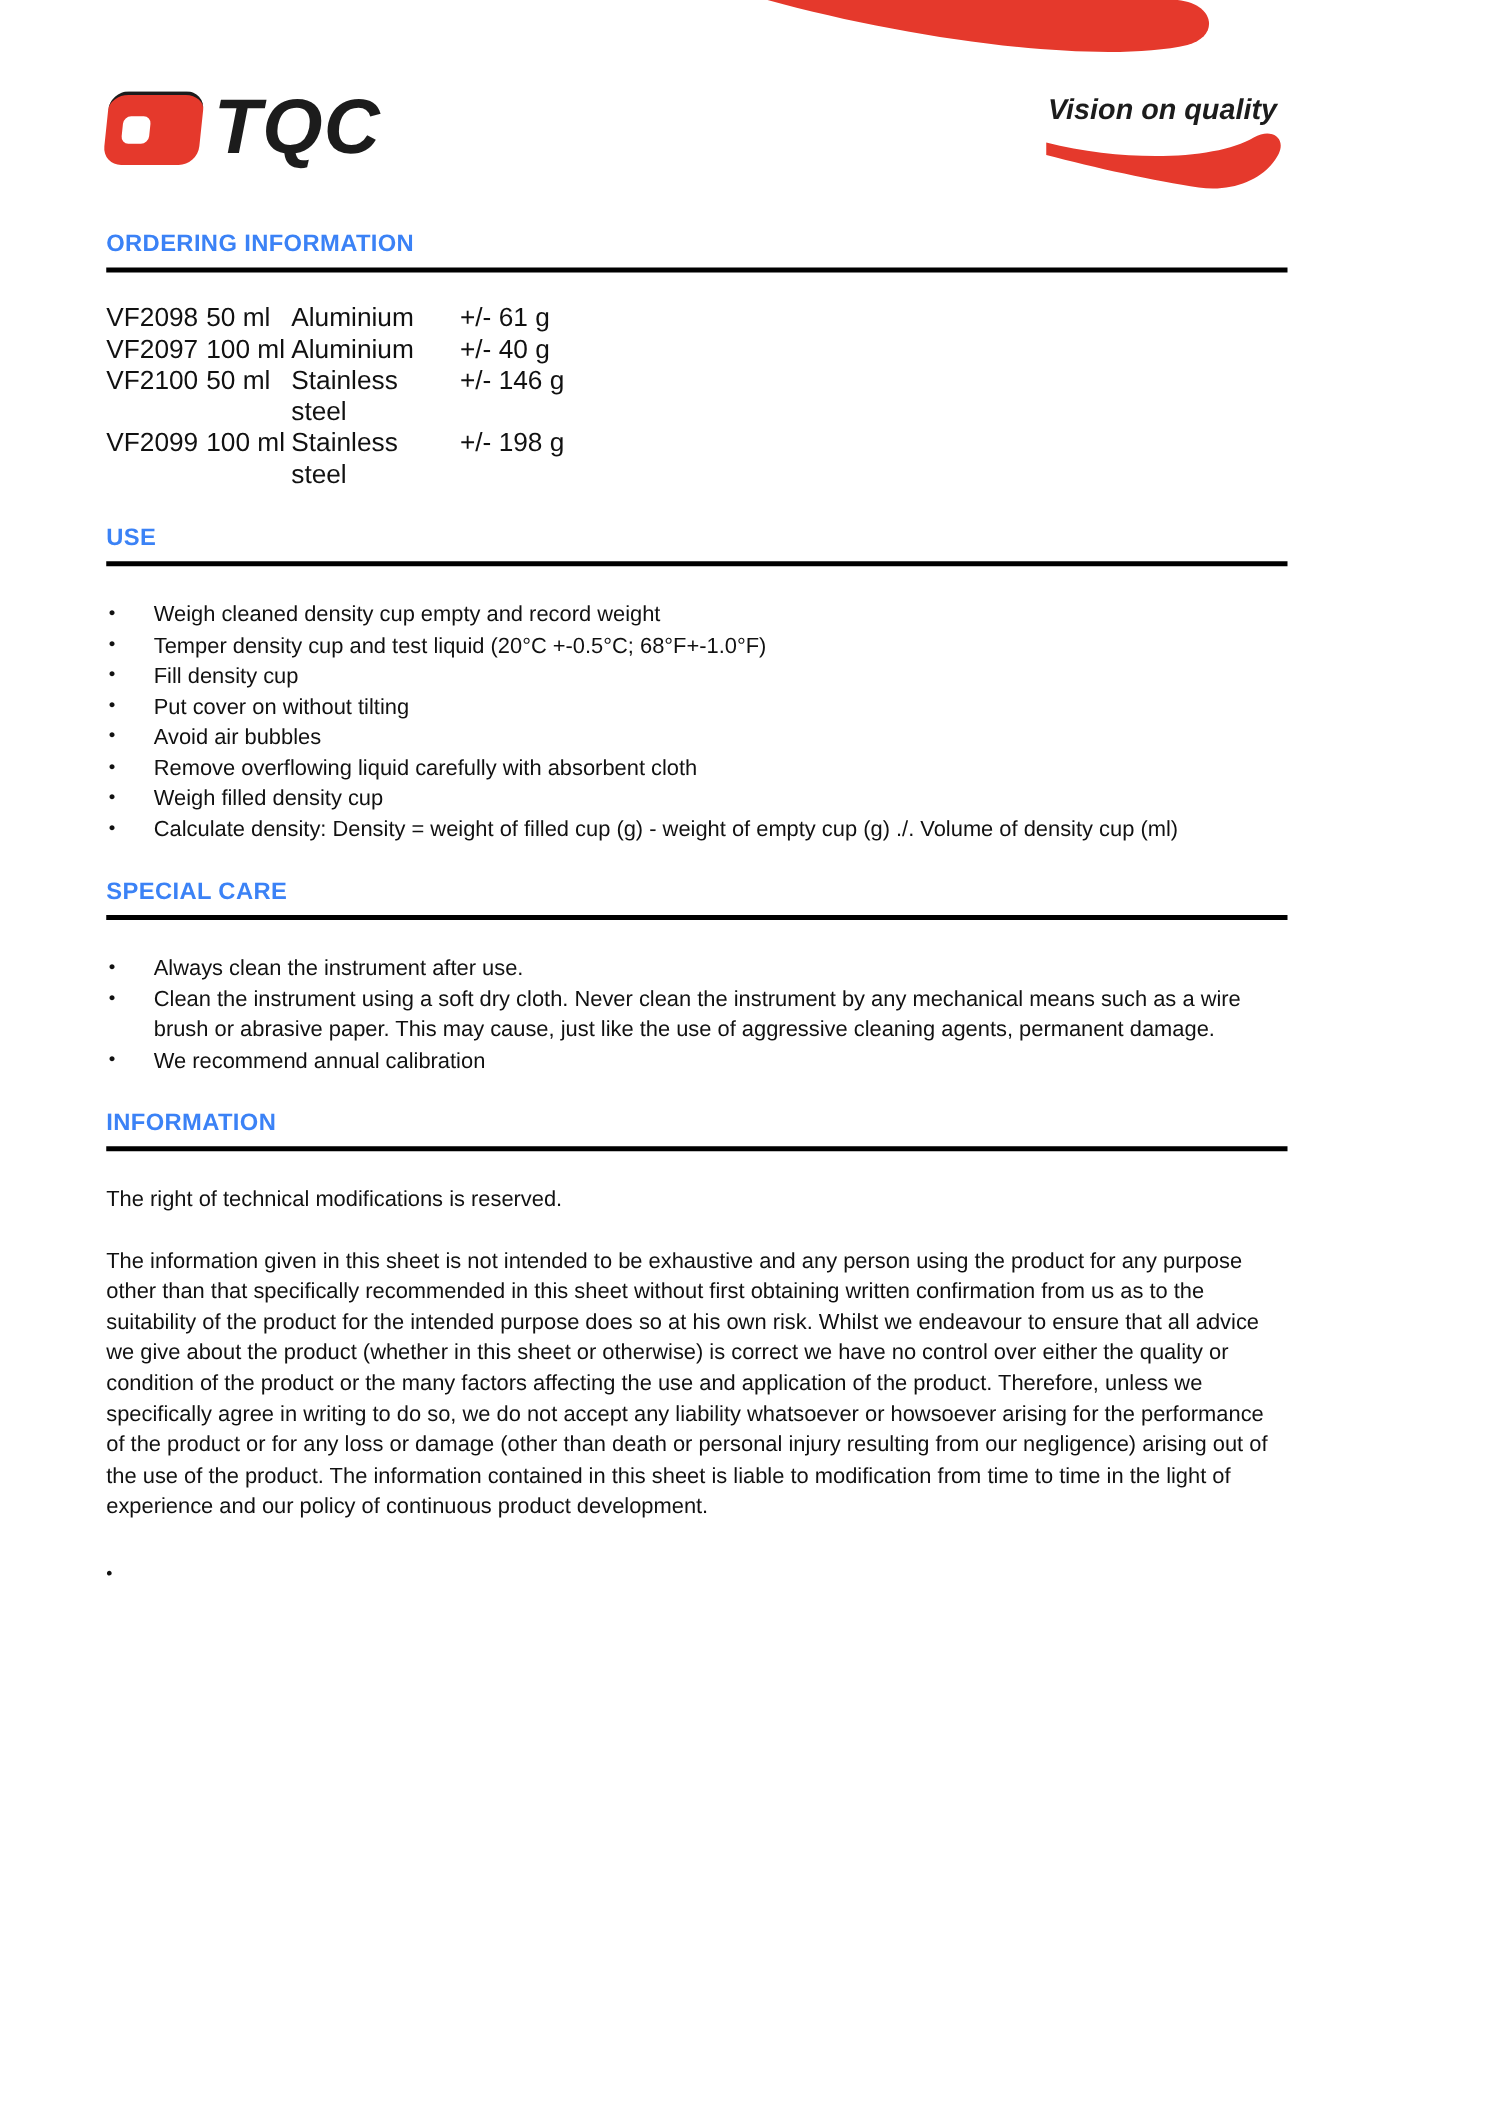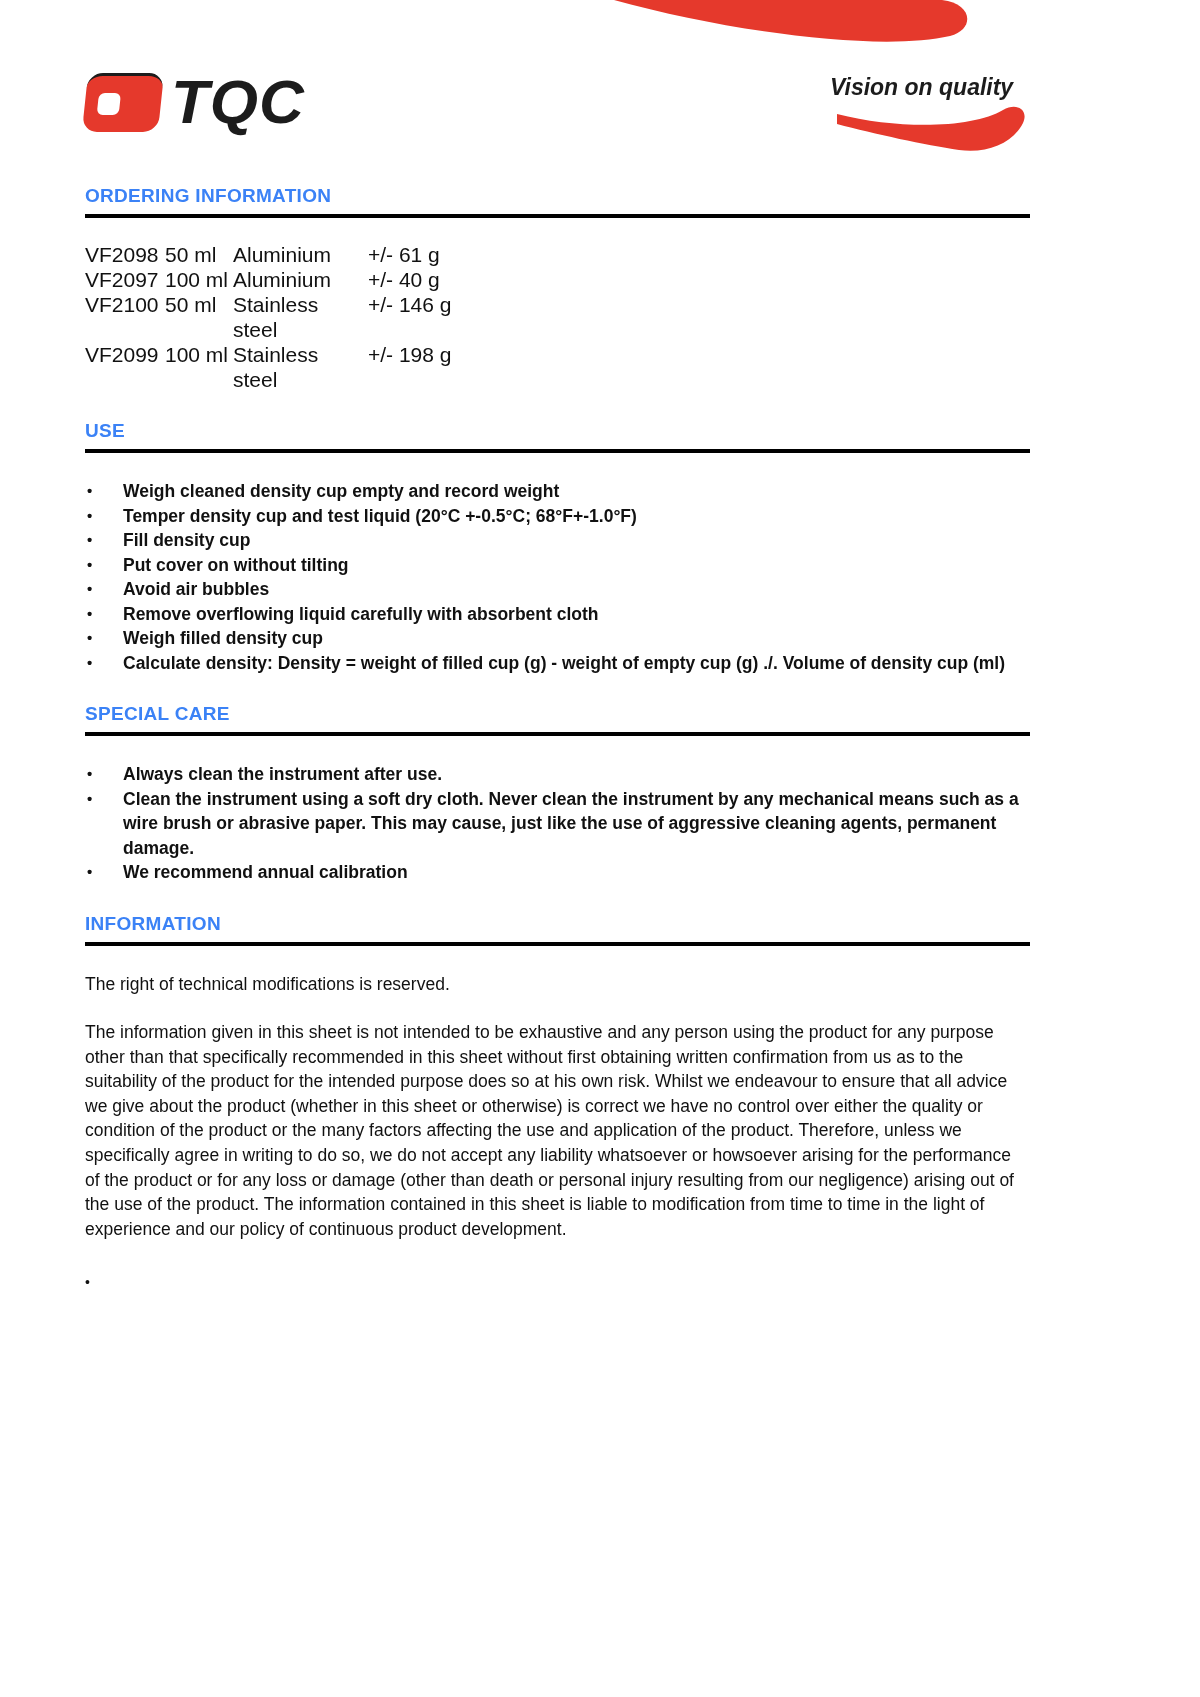--- a/index.html
+++ b/index.html
@@ -53,21 +53,21 @@
     font-style: italic;
     letter-spacing: 1px;
     color: #1c1c1c;
     line-height: 56px;
   }
   .tagline-block {
     position: absolute;
     left: 830px;
     top: 74px;
     width: 200px;
-    text-align: left;
+    text-align: center;
   }
   .tagline-text {
     font-size: 23px;
     font-weight: bold;
     font-style: italic;
     color: #1c1c1c;
     white-space: nowrap;
   }
   .tagline-swoosh {
     position: absolute;
@@ -110,21 +110,20 @@
     list-style: none;
     margin: 26px 0 0 0;
     padding: 0;
     font-size: 17.5px;
     line-height: 24.5px;
   }
   ul.bullets li {
     position: relative;
     padding-left: 38px;
     margin: 0;
-    font-weight: bold;
   }
   ul.bullets li::before {
     content: "\2022";
     position: absolute;
     left: 2px;
     top: 0;
     font-size: 15px;
   }
 
   .para {

